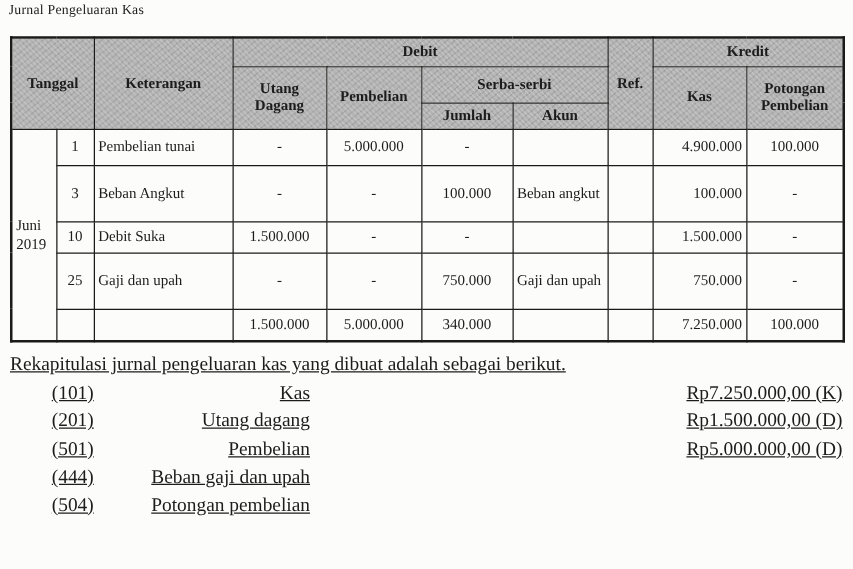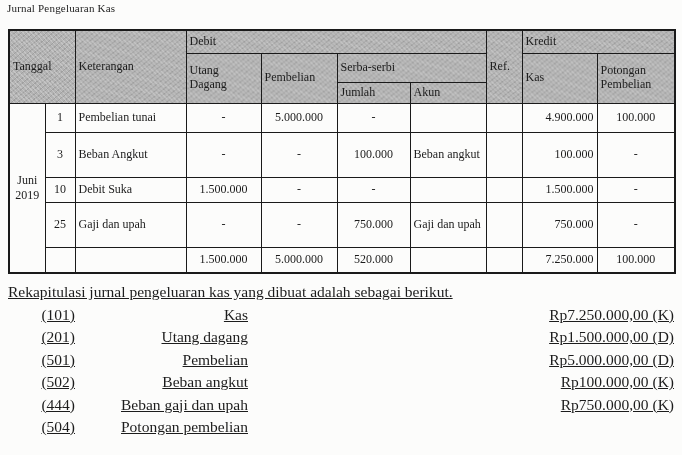--- a/index.html
+++ b/index.html
@@ -31,38 +31,38 @@
     padding: 1px 3px;
     font-size: 12px;
     vertical-align: middle;
     overflow: hidden;
   }
   .journal th {
     background-color: #b3b3b3;
     background-image:
       repeating-linear-gradient(47deg, rgba(255,255,255,0.22) 0 1px, rgba(255,255,255,0) 1px 3px),
       repeating-linear-gradient(-39deg, rgba(40,40,40,0.14) 0 1px, rgba(40,40,40,0) 1px 4px);
-    font-weight: normal;
-    text-align: left;
+    font-weight: bold;
+    text-align: center;
     line-height: 1.15;
   }
   tr.h1 { height: 23px; }
   tr.h2 { height: 29px; }
   tr.h3 { height: 21px; }
   tr.r1 { height: 29px; }
   tr.r2 { height: 45px; }
   tr.r3 { height: 25px; }
   tr.r4 { height: 45px; }
   tr.rt { height: 26px; }
 
   .c { text-align: center; }
   .l { text-align: left; padding-left: 6px; }
   .r { text-align: right; padding-right: 9px; }
   .akun { text-align: left; padding-left: 5px; line-height: 1.12; }
-  .month { text-align: center; line-height: 1.25; }
+  .month { text-align: left; line-height: 1.25; }
 
   .recap {
     position: absolute; left: 8px; top: 283px; width: 666px;
     font-size: 15.5px;
     text-decoration: underline;
   }
   .recap-intro { margin: 0 0 5px 0; }
   .recap-row {
     display: grid;
     grid-template-columns: 67px 173px 1fr;
@@ -154,21 +154,21 @@
         <td class="akun">Gaji dan upah</td>
         <td class="c"></td>
         <td class="r">750.000</td>
         <td class="c">-</td>
       </tr>
       <tr class="rt">
         <td class="c"></td>
         <td class="l"></td>
         <td class="c">1.500.000</td>
         <td class="c">5.000.000</td>
-        <td class="c">520.000</td>
+        <td class="c">340.000</td>
         <td class="akun"></td>
         <td class="c"></td>
         <td class="r">7.250.000</td>
         <td class="c">100.000</td>
       </tr>
     </tbody>
   </table>
 
   <div class="recap">
     <p class="recap-intro">Rekapitulasi jurnal pengeluaran kas yang dibuat adalah sebagai berikut.</p>
@@ -182,28 +182,22 @@
       <span>(201)</span>
       <span>Utang dagang</span>
       <span>Rp1.500.000,00 (D)</span>
     </div>
     <div class="recap-row">
       <span>(501)</span>
       <span>Pembelian</span>
       <span>Rp5.000.000,00 (D)</span>
     </div>
     <div class="recap-row">
-      <span>(502)</span>
-      <span>Beban angkut</span>
-      <span>Rp100.000,00 (K)</span>
-    </div>
-    <div class="recap-row">
       <span>(444)</span>
       <span>Beban gaji dan upah</span>
-      <span>Rp750.000,00 (K)</span>
     </div>
     <div class="recap-row">
       <span>(504)</span>
       <span>Potongan pembelian</span>
     </div>
   </div>
 
 </div>
 
 </body></html>

